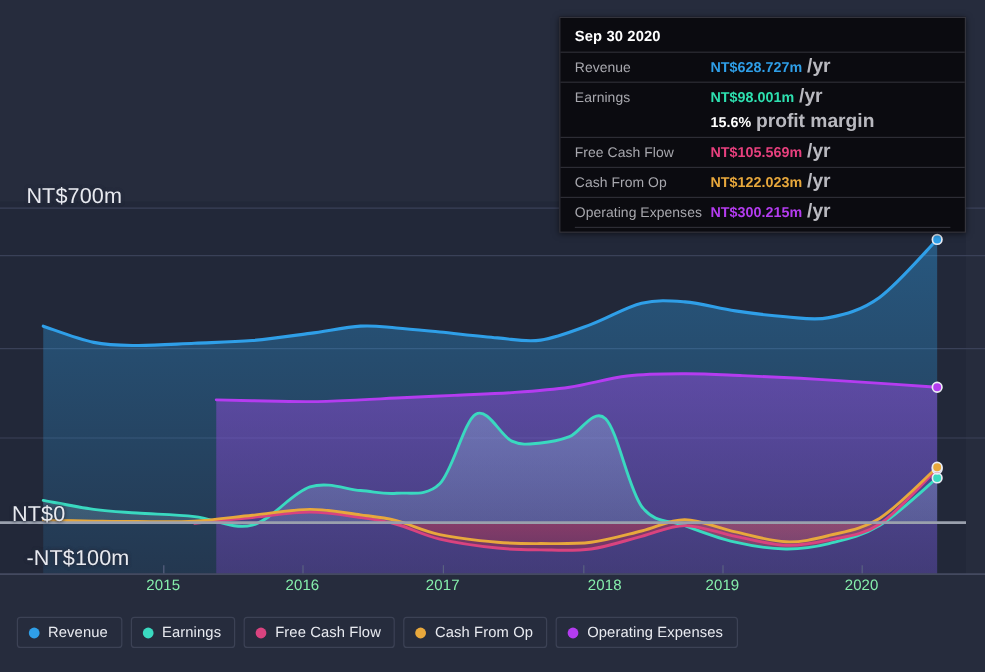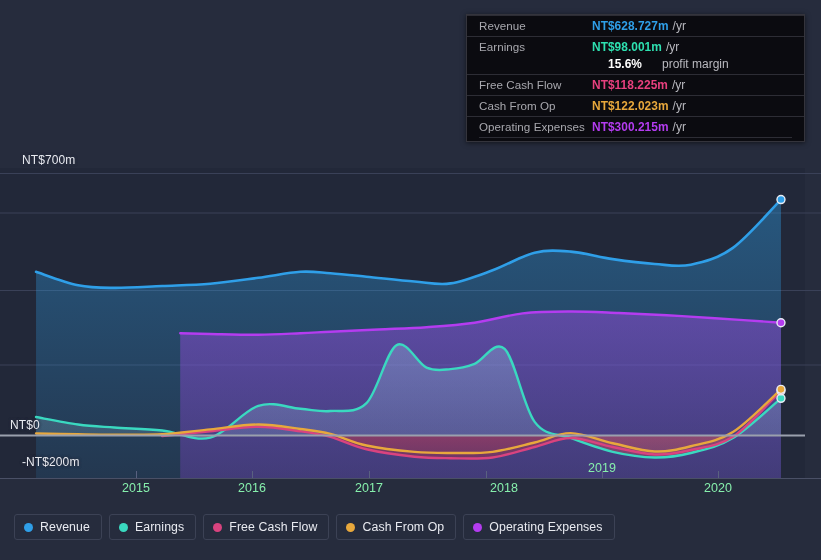--- a/index.html
+++ b/index.html
@@ -10,21 +10,21 @@
     -webkit-font-smoothing:antialiased;
   }
   #root{position:relative;width:821px;height:560px;}
 
   
   #chart-wrap{position:absolute;left:0;top:0;width:821px;height:505px;}
   #chart-svg{display:block;}
 
   
   .ylabel{
-    position:absolute;color:#e8eaf0;font-size:12px;letter-spacing:.1px;
+    position:absolute;color:#e8eaf0;font-size:18px;letter-spacing:.1px;
     white-space:nowrap;z-index:4;text-shadow:0 0 3px #262c3d,0 0 3px #262c3d;
   }
   .xlabel{
     position:absolute;color:#86efac;font-size:12.5px;letter-spacing:.1px;
     white-space:nowrap;transform:translateX(-50%);z-index:4;text-align:right;
   }
 
   
   #tooltip{
     position:absolute;left:466px;top:14px;width:339px;
@@ -34,27 +34,27 @@
   }
   #tt-date{
     color:#ffffff;font-size:12.3px;font-weight:bold;
     padding:8px 12px 6px 12px;letter-spacing:.1px;
   }
   .tt-row{
     display:flex;align-items:baseline;
     border-top:1px solid #2d2d35;
     padding:3px 12px 3px 12px;min-height:16px;box-sizing:border-box;
   }
-  .tt-row.nosep{border-top:none;padding-top:0;gap:16px;}
+  .tt-row.nosep{border-top:none;padding-top:0;}
   .tt-label{
     color:#a8a8ae;font-size:11.6px;width:113px;flex:0 0 113px;
     letter-spacing:.05px;
   }
   .tt-val{font-size:11.9px;font-weight:bold;letter-spacing:.05px;}
-  .tt-unit{color:#b9b9bf;font-size:12px;font-weight:normal;margin-left:4px;}
+  .tt-unit{color:#b9b9bf;font-size:16px;font-weight:bold;margin-left:4px;}
   .tt-bottom{border-top:1px solid #2d2d35;height:0;margin:0 12px;}
 
   
   #legend{
     position:absolute;left:14px;top:514px;
     display:flex;gap:7px;z-index:6;
   }
   .lg-item{
     display:flex;align-items:center;gap:7px;
     border:1px solid #3c4255;border-radius:3px;
@@ -132,31 +132,32 @@
           <circle cx="780.97" cy="398.32" r="4" fill="#3ad9c0" stroke="#e9ecf4" stroke-width="1.4"></circle>
           <circle cx="780.97" cy="390.83" r="4" fill="#d9437f" stroke="#e9ecf4" stroke-width="1.4"></circle>
           <circle cx="780.97" cy="389.34" r="4" fill="#e8a83c" stroke="#e9ecf4" stroke-width="1.4"></circle>
         </g>
 
       <line x1="0" y1="478.5" x2="821" y2="478.5" stroke="#4a5066" stroke-width="1"></line>
     </svg>
 
     <div class="ylabel" style="left:22px;top:153px">NT$700m</div>
     <div class="ylabel" style="left:10px;top:418px">NT$0</div>
-    <div class="ylabel" style="left:22px;top:455px">-NT$200m</div>
+    <div class="ylabel" style="left:22px;top:455px">-NT$100m</div>
 
     <div class="xlabel" style="left:136px;top:481px">2015</div>
     <div class="xlabel" style="left:252px;top:481px">2016</div>
     <div class="xlabel" style="left:369px;top:481px">2017</div>
     <div class="xlabel" style="left:504px;top:481px">2018</div>
-    <div class="xlabel" style="left:602px;top:461px">2019</div>
+    <div class="xlabel" style="left:602px;top:481px">2019</div>
     <div class="xlabel" style="left:718px;top:481px">2020</div>
   </div>
 
   <div id="tooltip">
+    <div id="tt-date">Sep 30 2020</div>
 
     <div class="tt-row">
       <span class="tt-label">Revenue</span>
       <span class="tt-val" style="color:#2f9fe8">NT$628.727m</span>
       <span class="tt-unit">/yr</span>
     </div>
 
     <div class="tt-row">
       <span class="tt-label">Earnings</span>
       <span class="tt-val" style="color:#2ee0b0">NT$98.001m</span>
@@ -164,21 +165,21 @@
     </div>
 
     <div class="tt-row nosep">
       <span class="tt-label"></span>
       <span class="tt-val" style="color:#ffffff">15.6%</span>
       <span class="tt-unit">profit margin</span>
     </div>
 
     <div class="tt-row">
       <span class="tt-label">Free Cash Flow</span>
-      <span class="tt-val" style="color:#e8407e">NT$118.225m</span>
+      <span class="tt-val" style="color:#e8407e">NT$105.569m</span>
       <span class="tt-unit">/yr</span>
     </div>
 
     <div class="tt-row">
       <span class="tt-label">Cash From Op</span>
       <span class="tt-val" style="color:#e8a83c">NT$122.023m</span>
       <span class="tt-unit">/yr</span>
     </div>
 
     <div class="tt-row">

